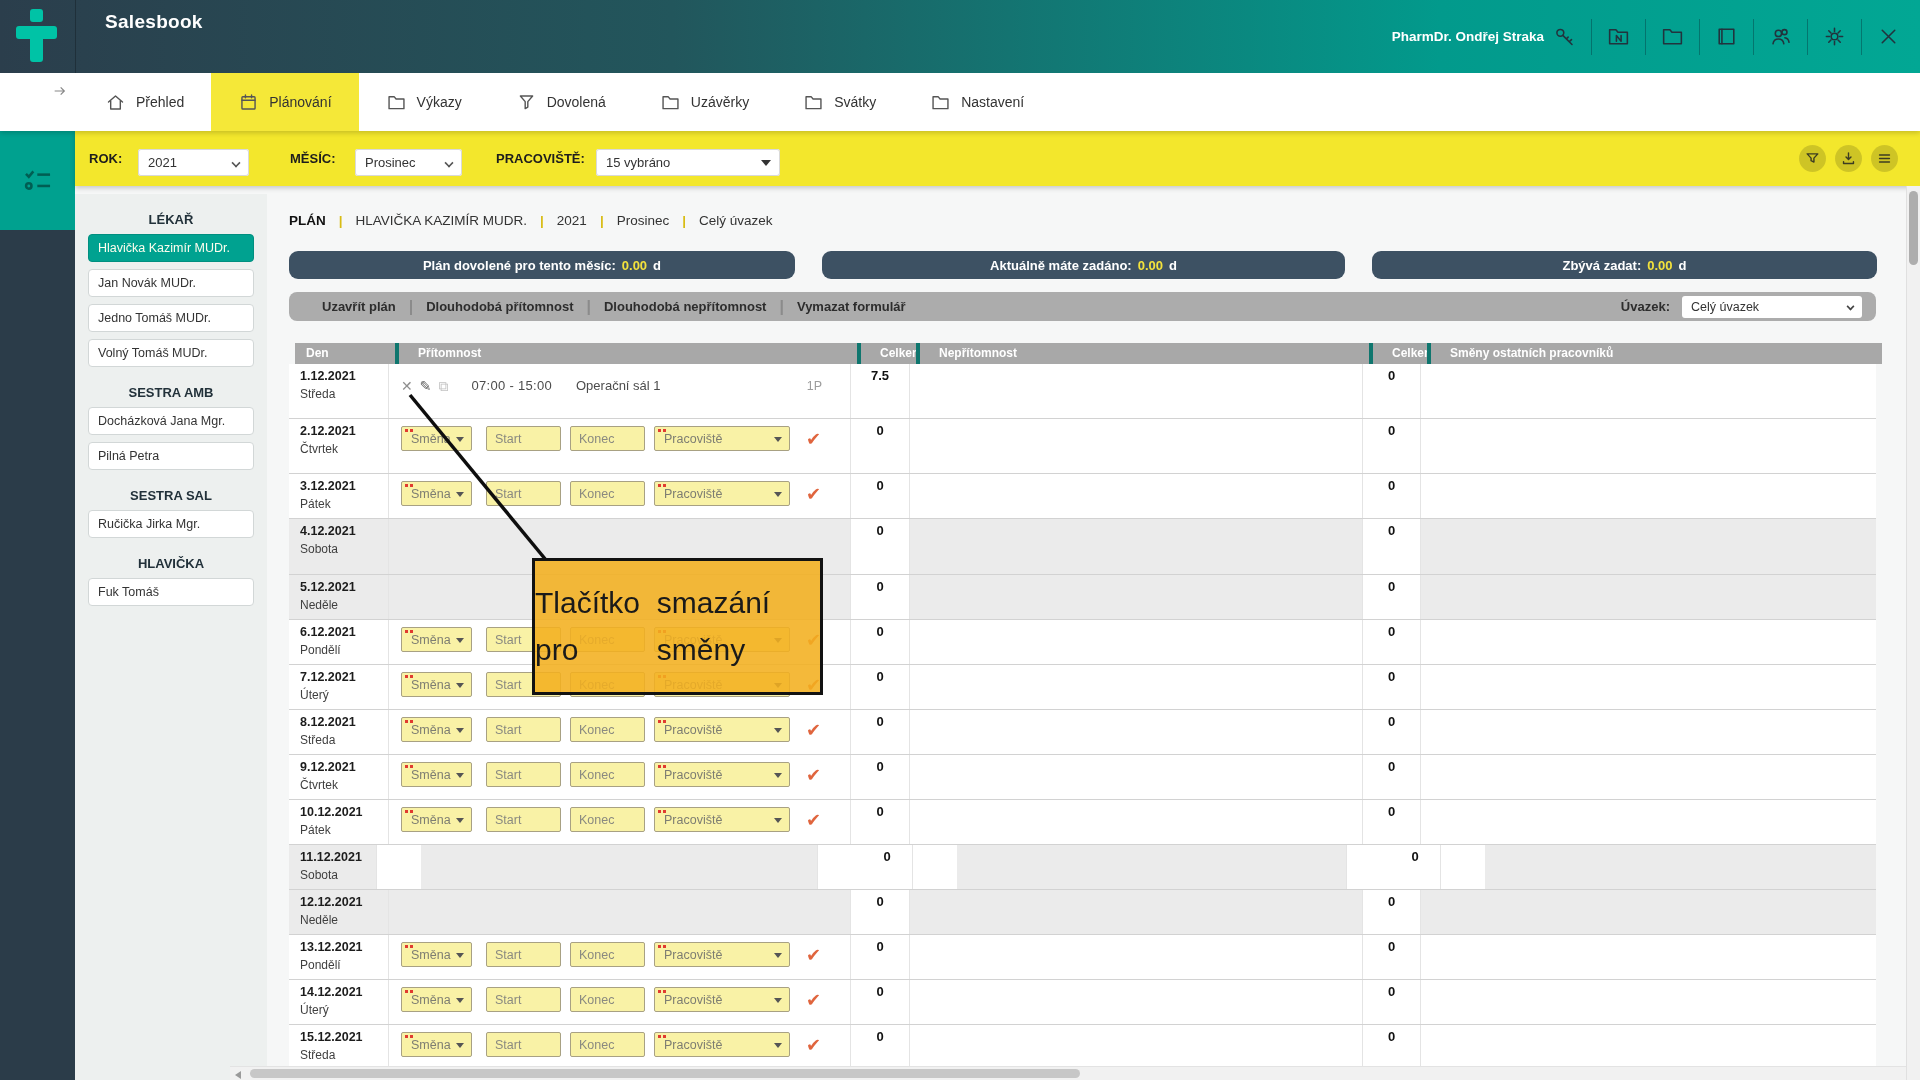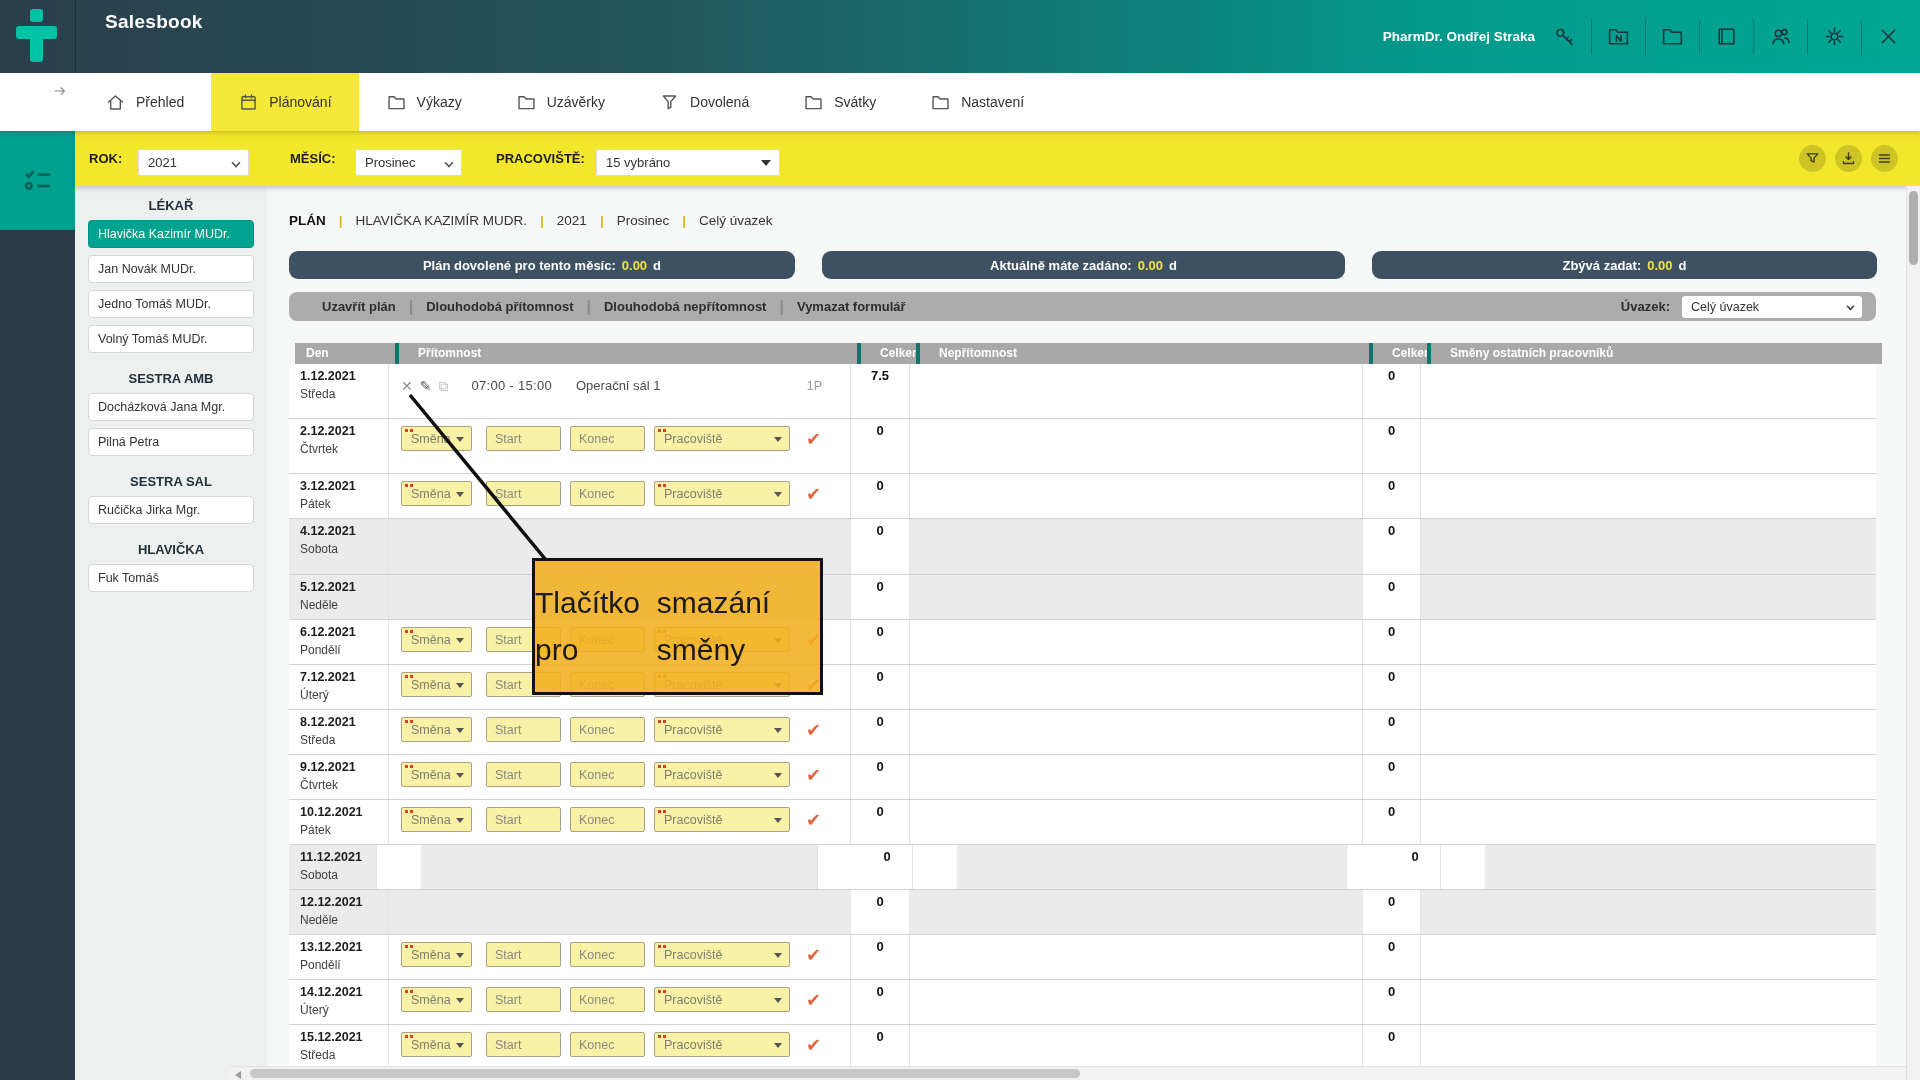--- a/index.html
+++ b/index.html
@@ -10,21 +10,21 @@
   
   .hdr { position:absolute; left:0; top:0; width:1920px; height:73px;
     background:linear-gradient(90deg,#2b3e4c 0%,#22565c 35%,#029a8c 75%,#02a794 100%); z-index:10; }
   .hdr-logo { position:absolute; left:14px; top:6px; width:50px; height:60px; }
   .hdr-logo .dot { position:absolute; left:16px; top:3px; width:13px; height:13px; background:#00c3a6; border-radius:3px; }
   .hdr-logo .vbar { position:absolute; left:16px; top:20px; width:13px; height:36px; background:#00c3a6; border-radius:3px; }
   .hdr-logo .hbar { position:absolute; left:2px; top:20px; width:41px; height:13px; background:#00c3a6; border-radius:3px; }
   .hdr-divider { position:absolute; left:75px; top:0; width:1px; height:73px; background:rgba(0,0,0,.25); }
   .hdr-title { position:absolute; left:105px; top:11px; color:#fff; font-size:19px; font-weight:bold; letter-spacing:.3px; }
   .hdr-right { position:absolute; right:18px; top:0; height:73px; display:flex; align-items:center; }
-  .hdr-user { color:#fff; font-size:13.5px; font-weight:600; margin-right:16px; }
+  .hdr-user { color:#fff; font-size:13.5px; font-weight:600; margin-right:7px; }
   .hico { width:27px; height:27px; color:#22333d; display:flex; align-items:center; justify-content:center; cursor:pointer; }
   .hico svg { width:25px; height:25px; }
   .hsep { width:1px; height:36px; background:rgba(10,35,45,.35); margin:0 13px; }
 
   
   .nav { position:absolute; left:0; top:73px; width:1920px; height:58px; background:#fff;
     box-shadow:0 2px 5px rgba(0,0,0,.18); z-index:9; }
   .nav-arrow { position:absolute; left:52px; top:10px; width:16px; height:16px; color:#888; }
   .nav-tabs { position:absolute; left:78px; top:0; height:58px; display:flex; }
   .tab { display:flex; align-items:center; gap:10px; padding:0 27px; height:58px; font-size:14px; color:#333; cursor:pointer; }
@@ -46,21 +46,21 @@
     display:flex; align-items:center; justify-content:center; cursor:pointer; }
   .fbtn svg { width:17px; height:17px; }
 
   
   .rail { position:absolute; left:0; top:131px; width:75px; bottom:0; background:#2b3c49; z-index:7; }
   .rail-top { position:absolute; left:0; top:0; width:75px; height:99px; background:#00a18f;
     display:flex; align-items:center; justify-content:center; color:rgba(0,40,35,.55); }
   .rail-top svg { width:34px; height:34px; }
 
   
-  .side { position:absolute; left:75px; top:180px; width:192px; bottom:0; background:#edf0ef; z-index:6; }
+  .side { position:absolute; left:75px; top:194px; width:192px; bottom:0; background:#edf0ef; z-index:6; }
   .side-head { text-align:center; font-weight:bold; font-size:13px; color:#22313a; margin:18px 0 6px; }
   .side-item { margin:7px 13px; height:28px; line-height:26px; background:#fff; border:1px solid #d2d7d7;
     border-radius:4px; padding:0 9px; font-size:12.5px; color:#333; cursor:pointer; overflow:hidden; white-space:nowrap; }
   .side-item.selected { background:#00a290; border-color:#008f80; color:#fdfdee; }
 
   
   .crumbs { position:absolute; left:289px; top:213px; display:flex; align-items:center; font-size:13.5px; color:#333; z-index:5;}
   .crumb.first { font-weight:bold; color:#111; }
   .crumb-sep { color:#d8bc14; margin:0 13px; font-weight:bold; }
 
@@ -234,32 +234,32 @@
           <span style="width: 21px; height: 21px; display: flex; color: rgb(74, 74, 74);">
             <svg viewBox="0 0 24 24" fill="none" stroke="currentColor" stroke-width="1.6" stroke-linecap="round" stroke-linejoin="round">
               <path d="M3.5 5.5h6l2 2.5h9v11h-17z"></path>
             </svg>
           </span>
           <span>Výkazy</span>
         </div>
         <div class="tab">
           <span style="width: 21px; height: 21px; display: flex; color: rgb(74, 74, 74);">
             <svg viewBox="0 0 24 24" fill="none" stroke="currentColor" stroke-width="1.6" stroke-linecap="round" stroke-linejoin="round">
-              <path d="M3.5 5.5h6l2 2.5h9v11h-17z"></path>
-            </svg>
-          </span>
-          <span>Uzávěrky</span>
+              <path d="M5 4.5h14l-5.5 6.5v6.2l-3 1.8v-8z"></path>
+            </svg>
+          </span>
+          <span>Dovolená</span>
         </div>
         <div class="tab">
           <span style="width: 21px; height: 21px; display: flex; color: rgb(74, 74, 74);">
             <svg viewBox="0 0 24 24" fill="none" stroke="currentColor" stroke-width="1.6" stroke-linecap="round" stroke-linejoin="round">
-              <path d="M5 4.5h14l-5.5 6.5v6.2l-3 1.8v-8z"></path>
-            </svg>
-          </span>
-          <span>Dovolená</span>
+              <path d="M3.5 5.5h6l2 2.5h9v11h-17z"></path>
+            </svg>
+          </span>
+          <span>Uzávěrky</span>
         </div>
         <div class="tab">
           <span style="width: 21px; height: 21px; display: flex; color: rgb(74, 74, 74);">
             <svg viewBox="0 0 24 24" fill="none" stroke="currentColor" stroke-width="1.6" stroke-linecap="round" stroke-linejoin="round">
               <path d="M3.5 5.5h6l2 2.5h9v11h-17z"></path>
             </svg>
           </span>
           <span>Svátky</span>
         </div>
         <div class="tab">

